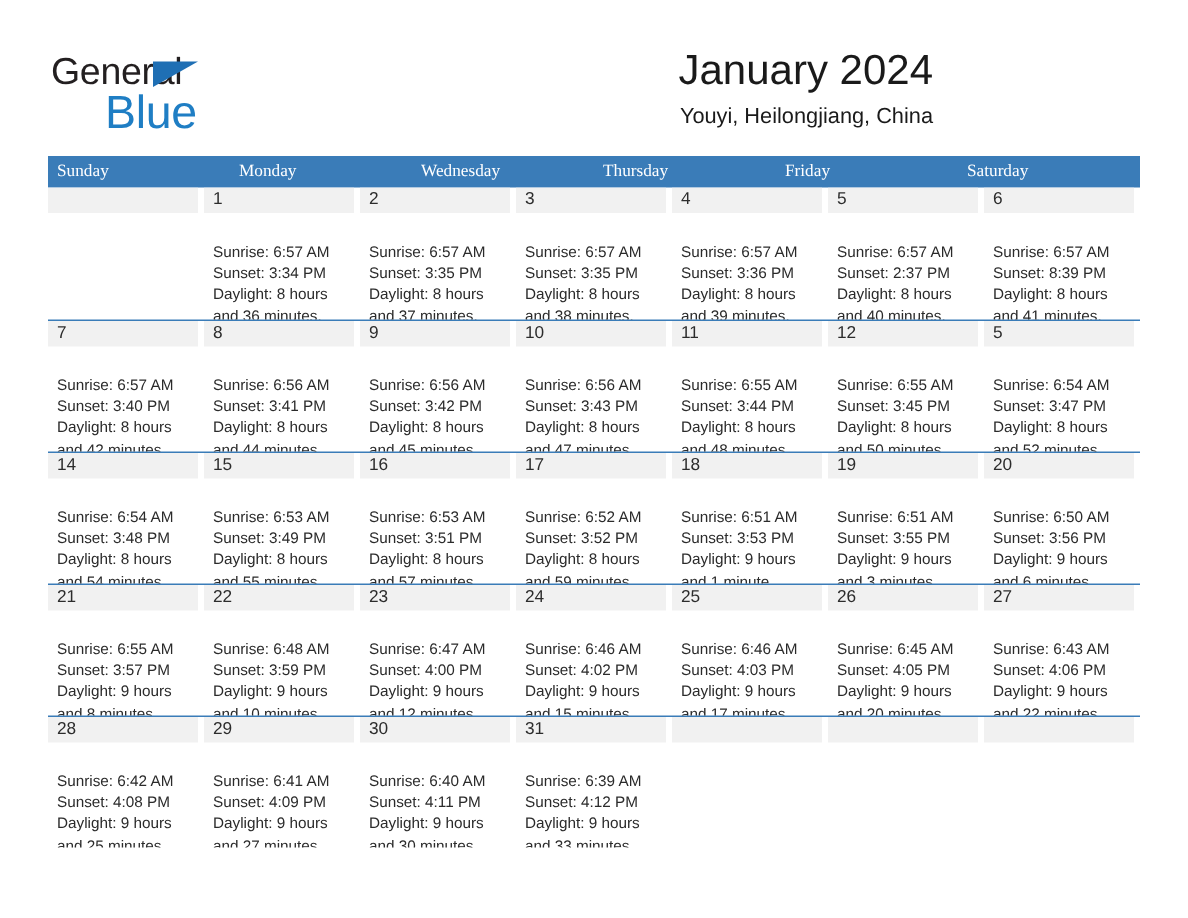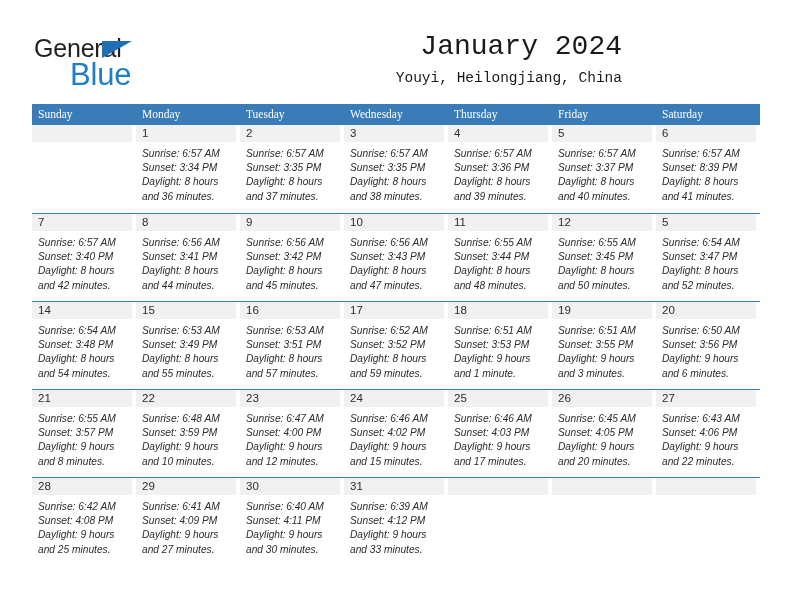--- a/index.html
+++ b/index.html
@@ -62,21 +62,20 @@
     letter-spacing: -0.2px;
     color: #1f7ec4;
     font-family: "Liberation Sans", sans-serif;
   }
 
   .title-block {
     position: absolute;
     right: 0;
     top: 0;
     text-align: right;
-    font-family: Liberation Mono, monospace;
   }
   .cal-title {
     font-size: 28px;
     color: #1a1a1a;
     line-height: 34px;
     white-space: nowrap;
   }
   .cal-subtitle {
     font-size: 14.5px;
     color: #1a1a1a;
@@ -132,25 +131,24 @@
     line-height: 17px;
     padding-left: 6px;
     color: #2c2c2c;
     box-sizing: border-box;
   }
   .daycell.empty .daynum {
     background: #f1f1f1;
   }
   .detail {
     padding-left: 6px;
-    padding-top: 5px;
+    padding-top: 20px;
     font-size: 10.2px;
     line-height: 14.2px;
     color: #2b2b2b;
-    font-style: italic;
   }
   .detail div {
     white-space: nowrap;
   }
 </style>
 </head>
 <body>
 
 <div class="page">
 
@@ -167,21 +165,20 @@
       <div class="cal-subtitle">Youyi, Heilongjiang, China</div>
     </div>
 
   </div>
 
   <div class="calendar">
 
     <div class="weekhead">
       <div class="hcell">Sunday</div>
       <div class="hcell">Monday</div>
-      <div class="hcell">Tuesday</div>
       <div class="hcell">Wednesday</div>
       <div class="hcell">Thursday</div>
       <div class="hcell">Friday</div>
       <div class="hcell">Saturday</div>
     </div>
 
     <div id="weeks-container">
         <div class="week first">
           <div class="daycell empty">
             <div class="daynum"></div>
@@ -219,21 +216,21 @@
               <div>Sunrise: 6:57 AM</div>
               <div>Sunset: 3:36 PM</div>
               <div>Daylight: 8 hours</div>
               <div>and 39 minutes.</div>
             </div>
           </div>
           <div class="daycell">
             <div class="daynum">5</div>
             <div class="detail">
               <div>Sunrise: 6:57 AM</div>
-              <div>Sunset: 3:37 PM</div>
+              <div>Sunset: 2:37 PM</div>
               <div>Daylight: 8 hours</div>
               <div>and 40 minutes.</div>
             </div>
           </div>
           <div class="daycell">
             <div class="daynum">6</div>
             <div class="detail">
               <div>Sunrise: 6:57 AM</div>
               <div>Sunset: 8:39 PM</div>
               <div>Daylight: 8 hours</div>

